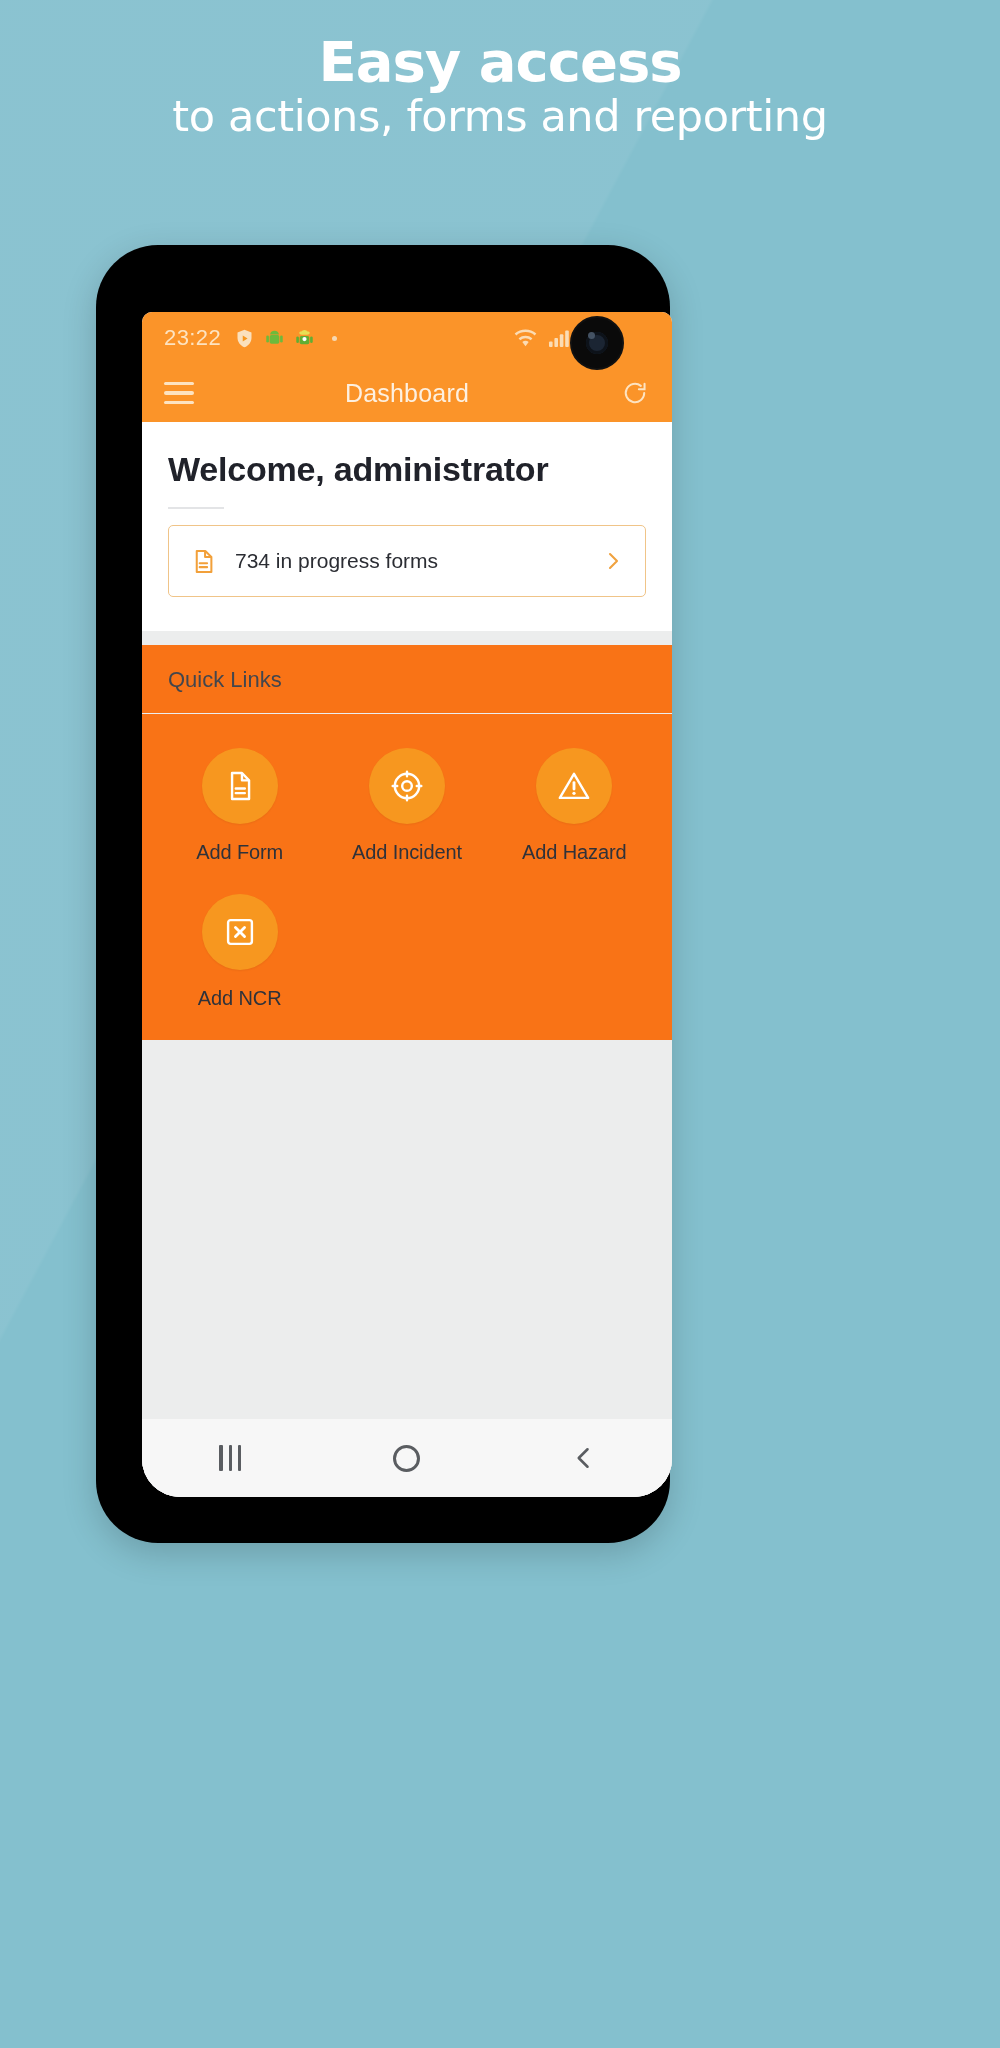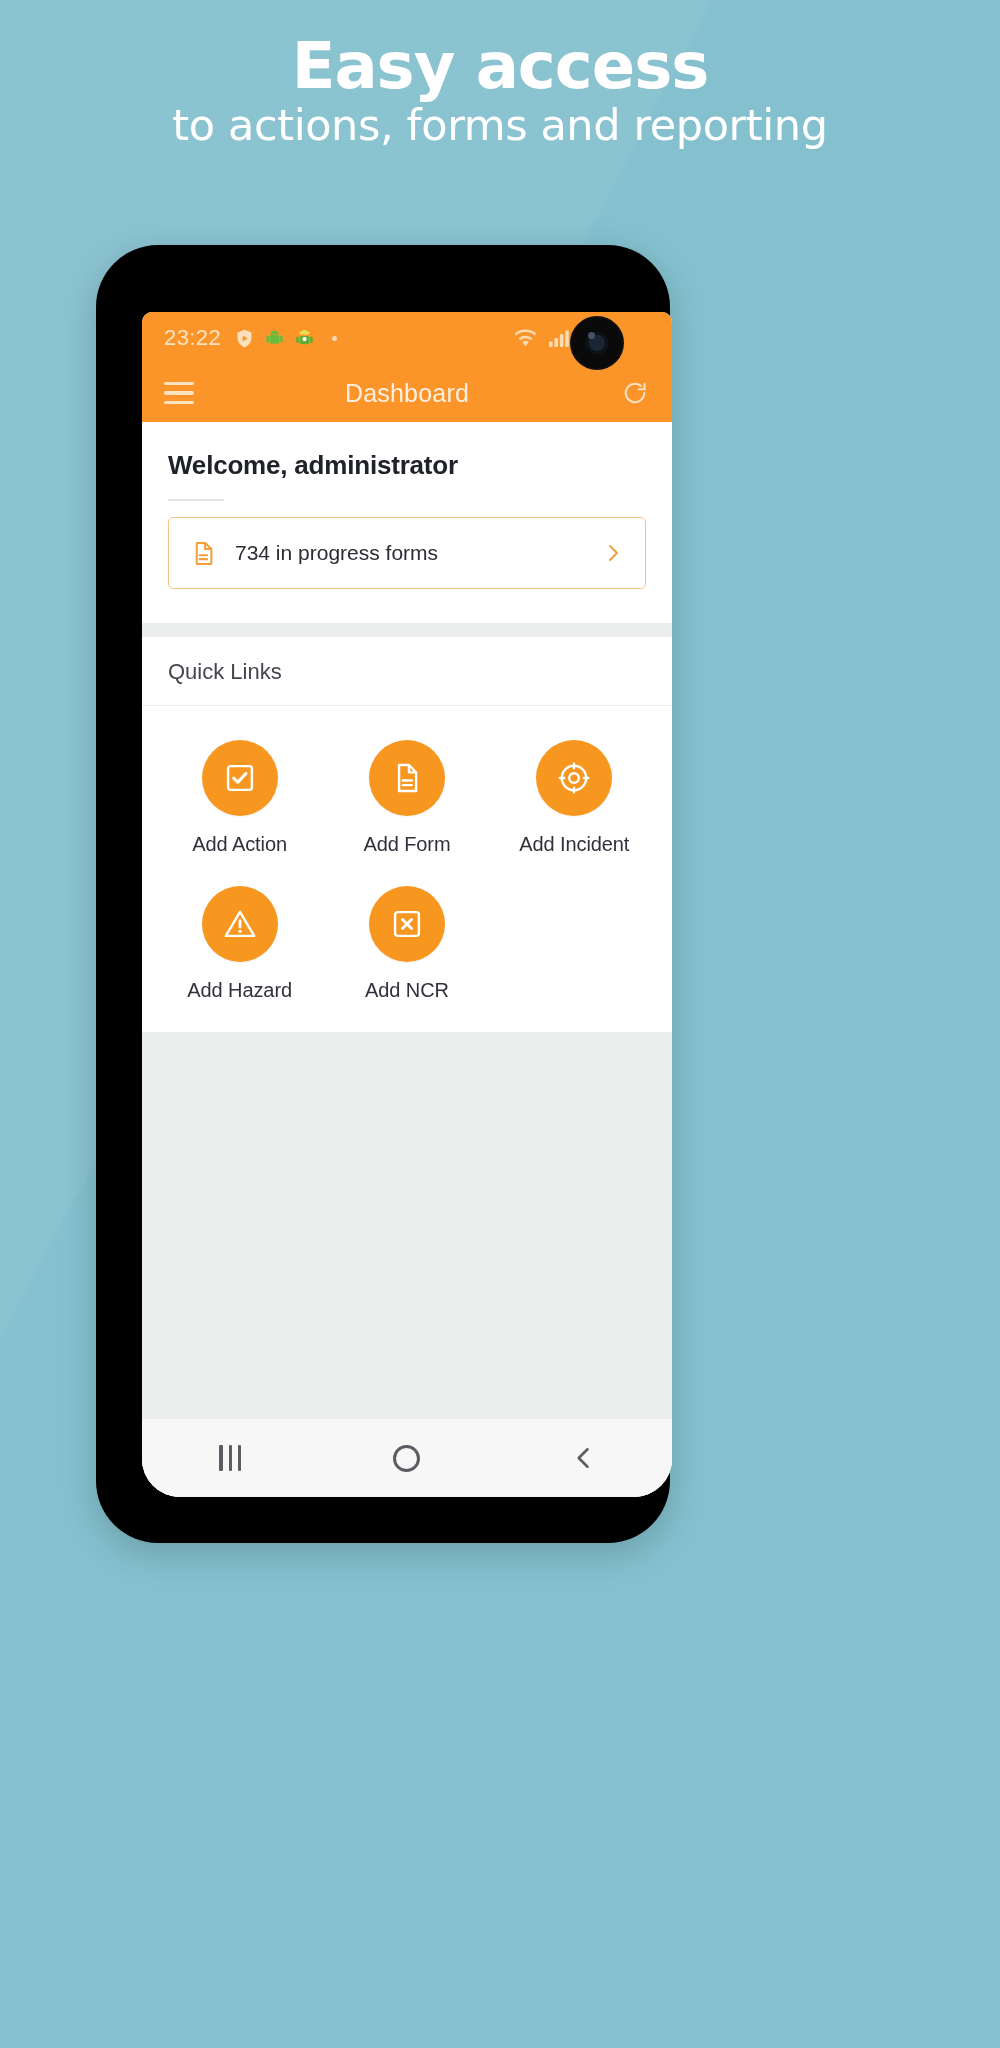--- a/index.html
+++ b/index.html
@@ -14,21 +14,21 @@
   .bg-sheen{
     position:absolute; inset:0;
     background:linear-gradient(118deg, rgba(255,255,255,0.055) 0%, rgba(255,255,255,0.055) 34%, rgba(0,0,0,0.0) 34.2%, rgba(0,0,0,0.0) 100%);
     pointer-events:none;
   }
 
   
   .headline-wrap{ position:absolute; top:0; left:0; width:1000px; text-align:center; }
   .headline{
     margin-top:32px;
-    font-size:64px; font-weight:bold; color:#ffffff;
+    font-size:56px; font-weight:bold; color:#ffffff;
     letter-spacing:-1px; line-height:1.08;
     font-family:"DejaVu Sans", sans-serif;
   }
   .subhead{
     font-size:43px; font-weight:normal; color:#ffffff;
     letter-spacing:-0.4px; line-height:1.12;
     font-family:"DejaVu Sans", sans-serif;
   }
 
   
@@ -98,21 +98,21 @@
   }
   .refresh-btn{ margin-left:auto; width:30px; height:30px; display:flex; align-items:center; justify-content:center; cursor:pointer; z-index:3; }
 
   
   .content{ background:#eceded; height:calc(100% - 110px); overflow:hidden; position:relative; }
 
   .card{ background:#fff; }
   .card-welcome{ padding:28px 26px 34px 26px; }
 
   .welcome-title{
-    font-size:26px; font-weight:bold; color:#20222a;
+    font-size:34px; font-weight:bold; color:#20222a;
     letter-spacing:-0.2px;
   }
   .divider-short{
     width:56px; height:2px; background:#e3e4e6;
     margin:18px 0 16px 0;
   }
   .review-line{
     font-size:20px; font-weight:bold; color:#24262e;
     margin-bottom:22px; letter-spacing:-0.1px;
   }
@@ -124,21 +124,21 @@
     height:72px; padding:0 20px;
     margin-bottom:24px;
     background:#fff; cursor:pointer;
   }
   .action-row:last-child{ margin-bottom:0; }
   .action-ic{ width:28px; height:28px; flex:0 0 28px; display:flex; align-items:center; justify-content:center; }
   .action-label{ margin-left:18px; font-size:21px; color:#2b2d33; }
   .action-chev{ margin-left:auto; display:flex; align-items:center; }
 
   
-  .card-quick{ margin-top:14px; background:#ffffff; }
+  .card-quick{ margin-top:14px; background:#f97316; }
   .quick-head{
     padding:22px 26px 20px 26px;
     font-size:22px; color:#43464d;
     border-bottom:1px solid #eceef0;
   }
   .quick-grid{
     display:grid; grid-template-columns:repeat(3,1fr);
     padding:34px 14px 30px 14px;
     row-gap:30px;
   }
@@ -267,29 +267,20 @@
           </div>
         </div>
 
       </div>
 
       <div class="card card-quick">
         <div class="quick-head">Quick Links</div>
 
         <div class="quick-grid">
 
-          <div class="quick-item">
-            <div class="quick-circle">
-              <svg width="34" height="34" viewBox="0 0 24 24" fill="none" stroke="#fff" stroke-width="1.7">
-                <rect x="3.6" y="3.6" width="16.8" height="16.8" rx="1.8"></rect>
-                <path d="M7.6 12.1l2.9 2.9 5.7-6.2" stroke-width="2.2" stroke-linecap="round" stroke-linejoin="round"></path>
-              </svg>
-            </div>
-            <div class="quick-label">Add Action</div>
-          </div>
 
           <div class="quick-item">
             <div class="quick-circle">
               <svg width="34" height="34" viewBox="0 0 24 24" fill="none" stroke="#fff" stroke-width="1.7" stroke-linejoin="round">
                 <path d="M6.4 2.8h7L18.4 8v13.2H6.4z"></path>
                 <path d="M13.4 2.8V8h5"></path>
                 <path d="M9 13.8h6.4M9 17h6.4" stroke-linecap="round"></path>
               </svg>
             </div>
             <div class="quick-label">Add Form</div>

